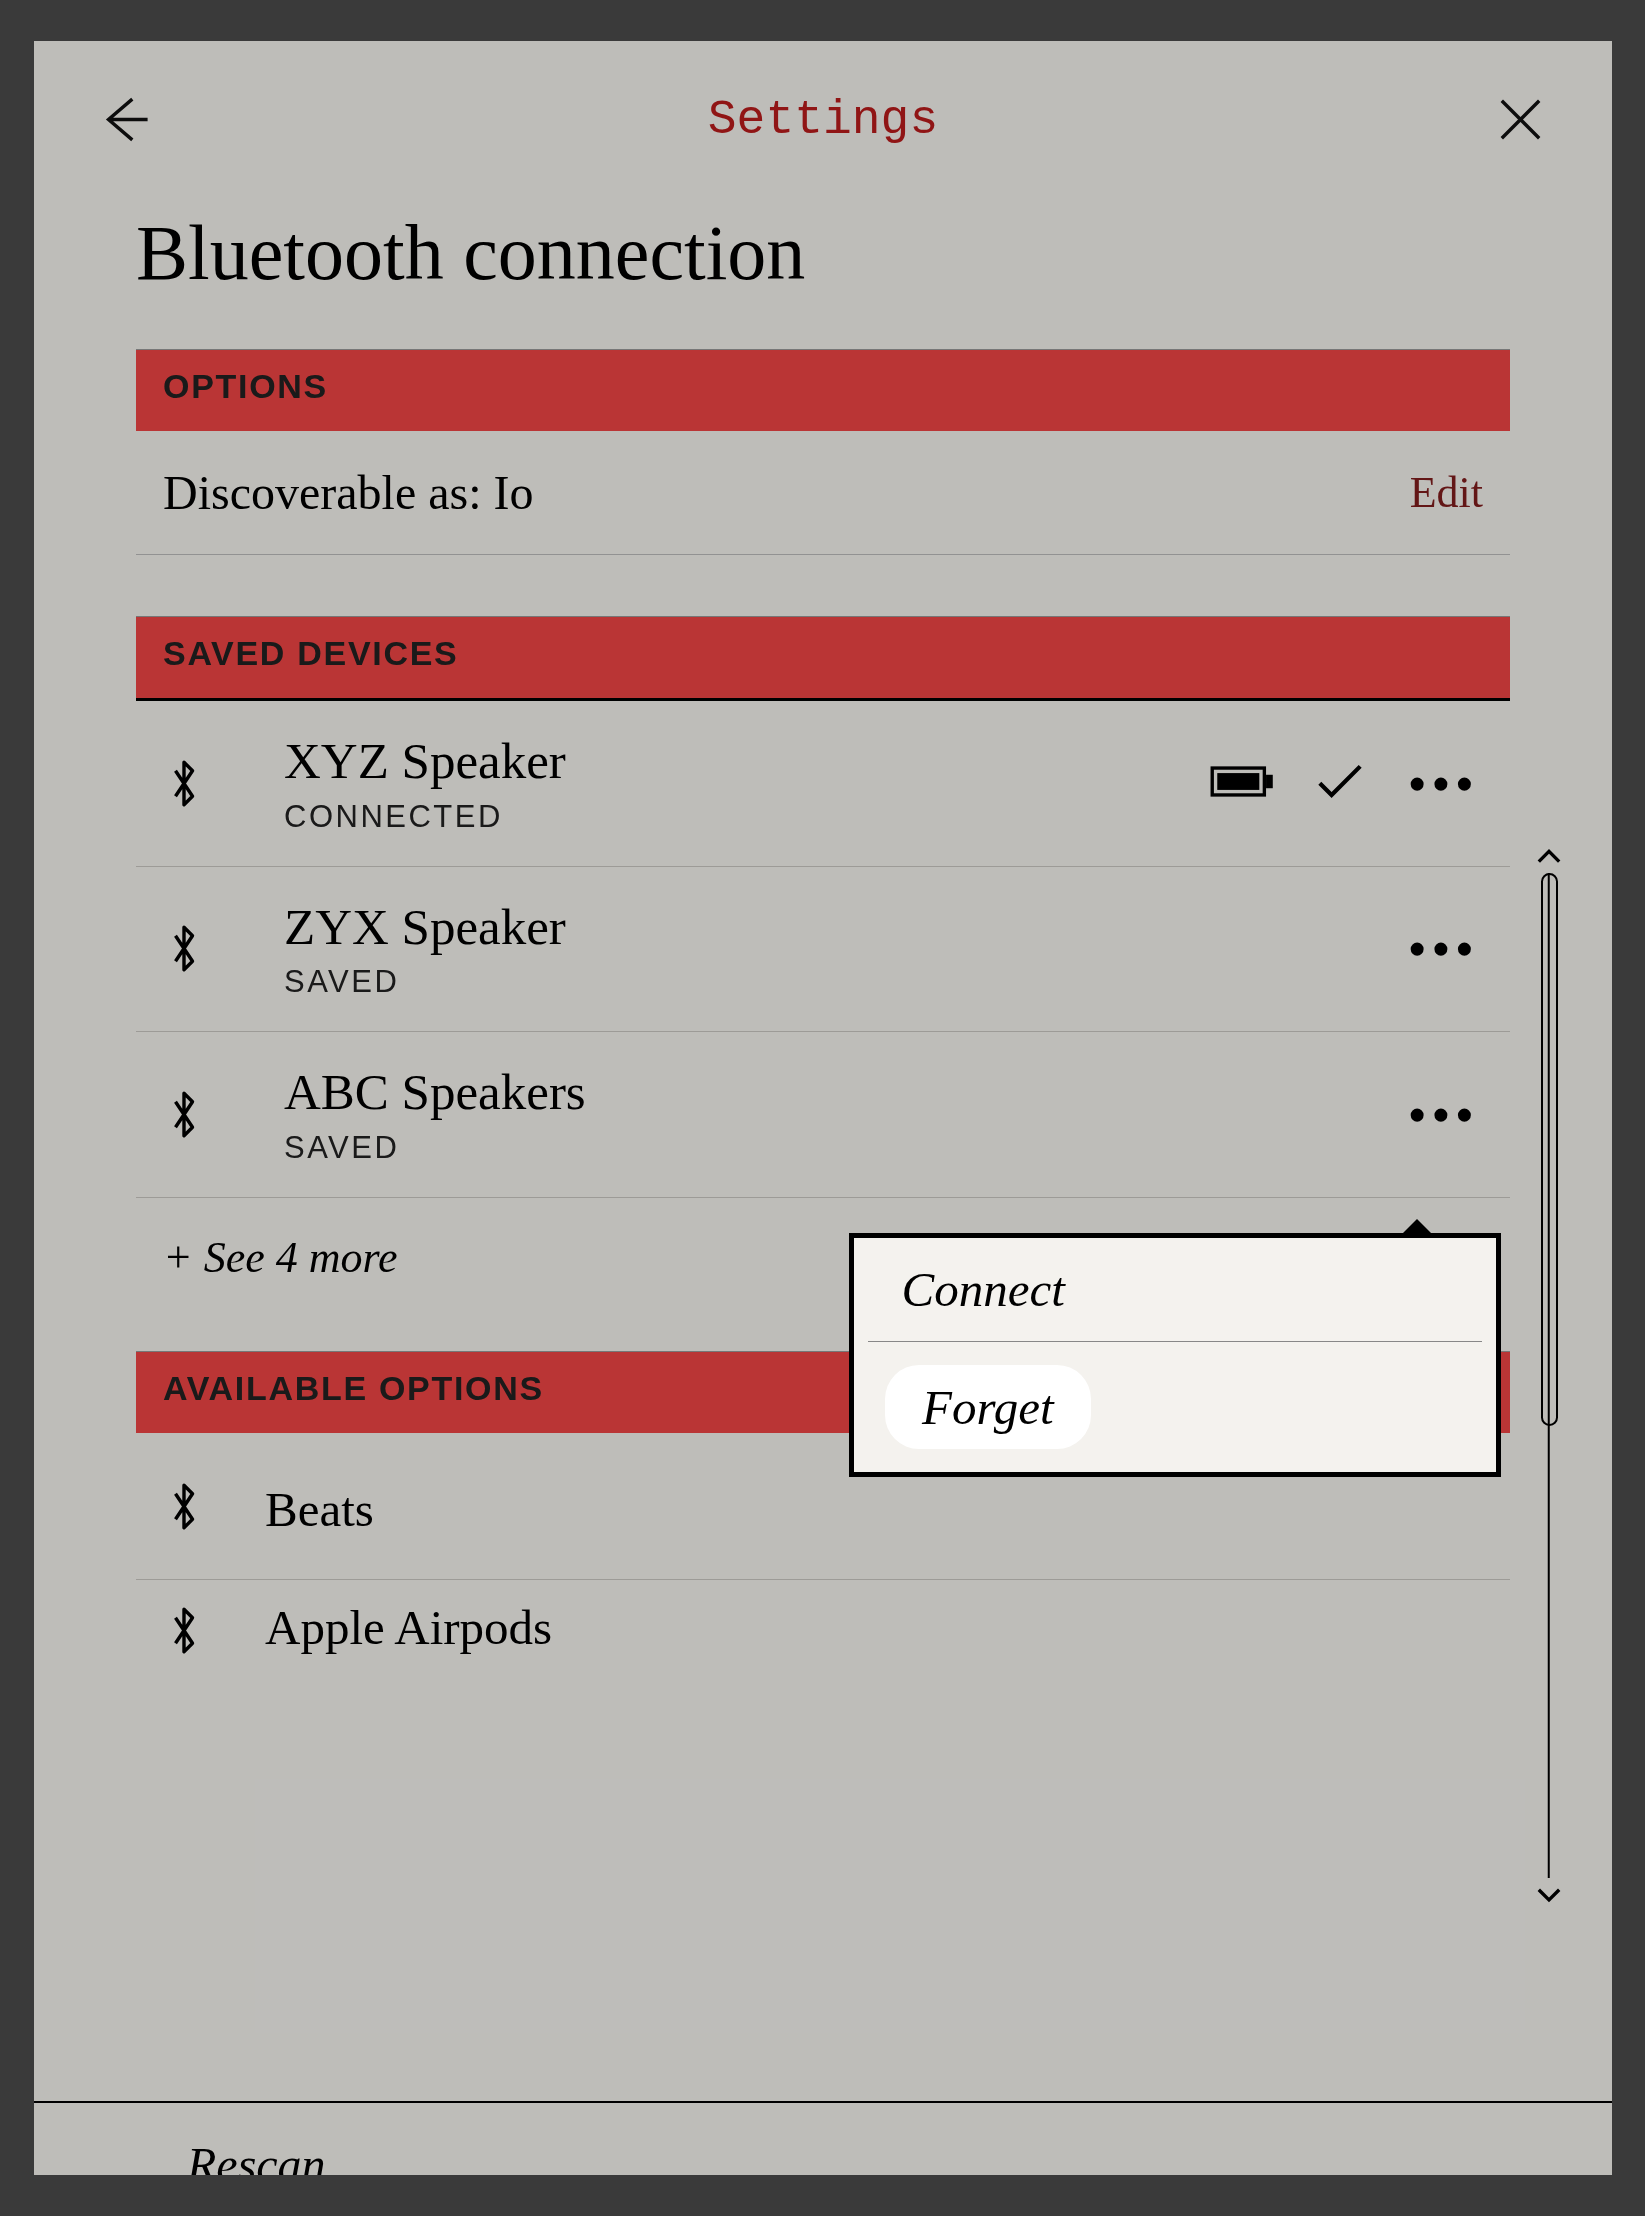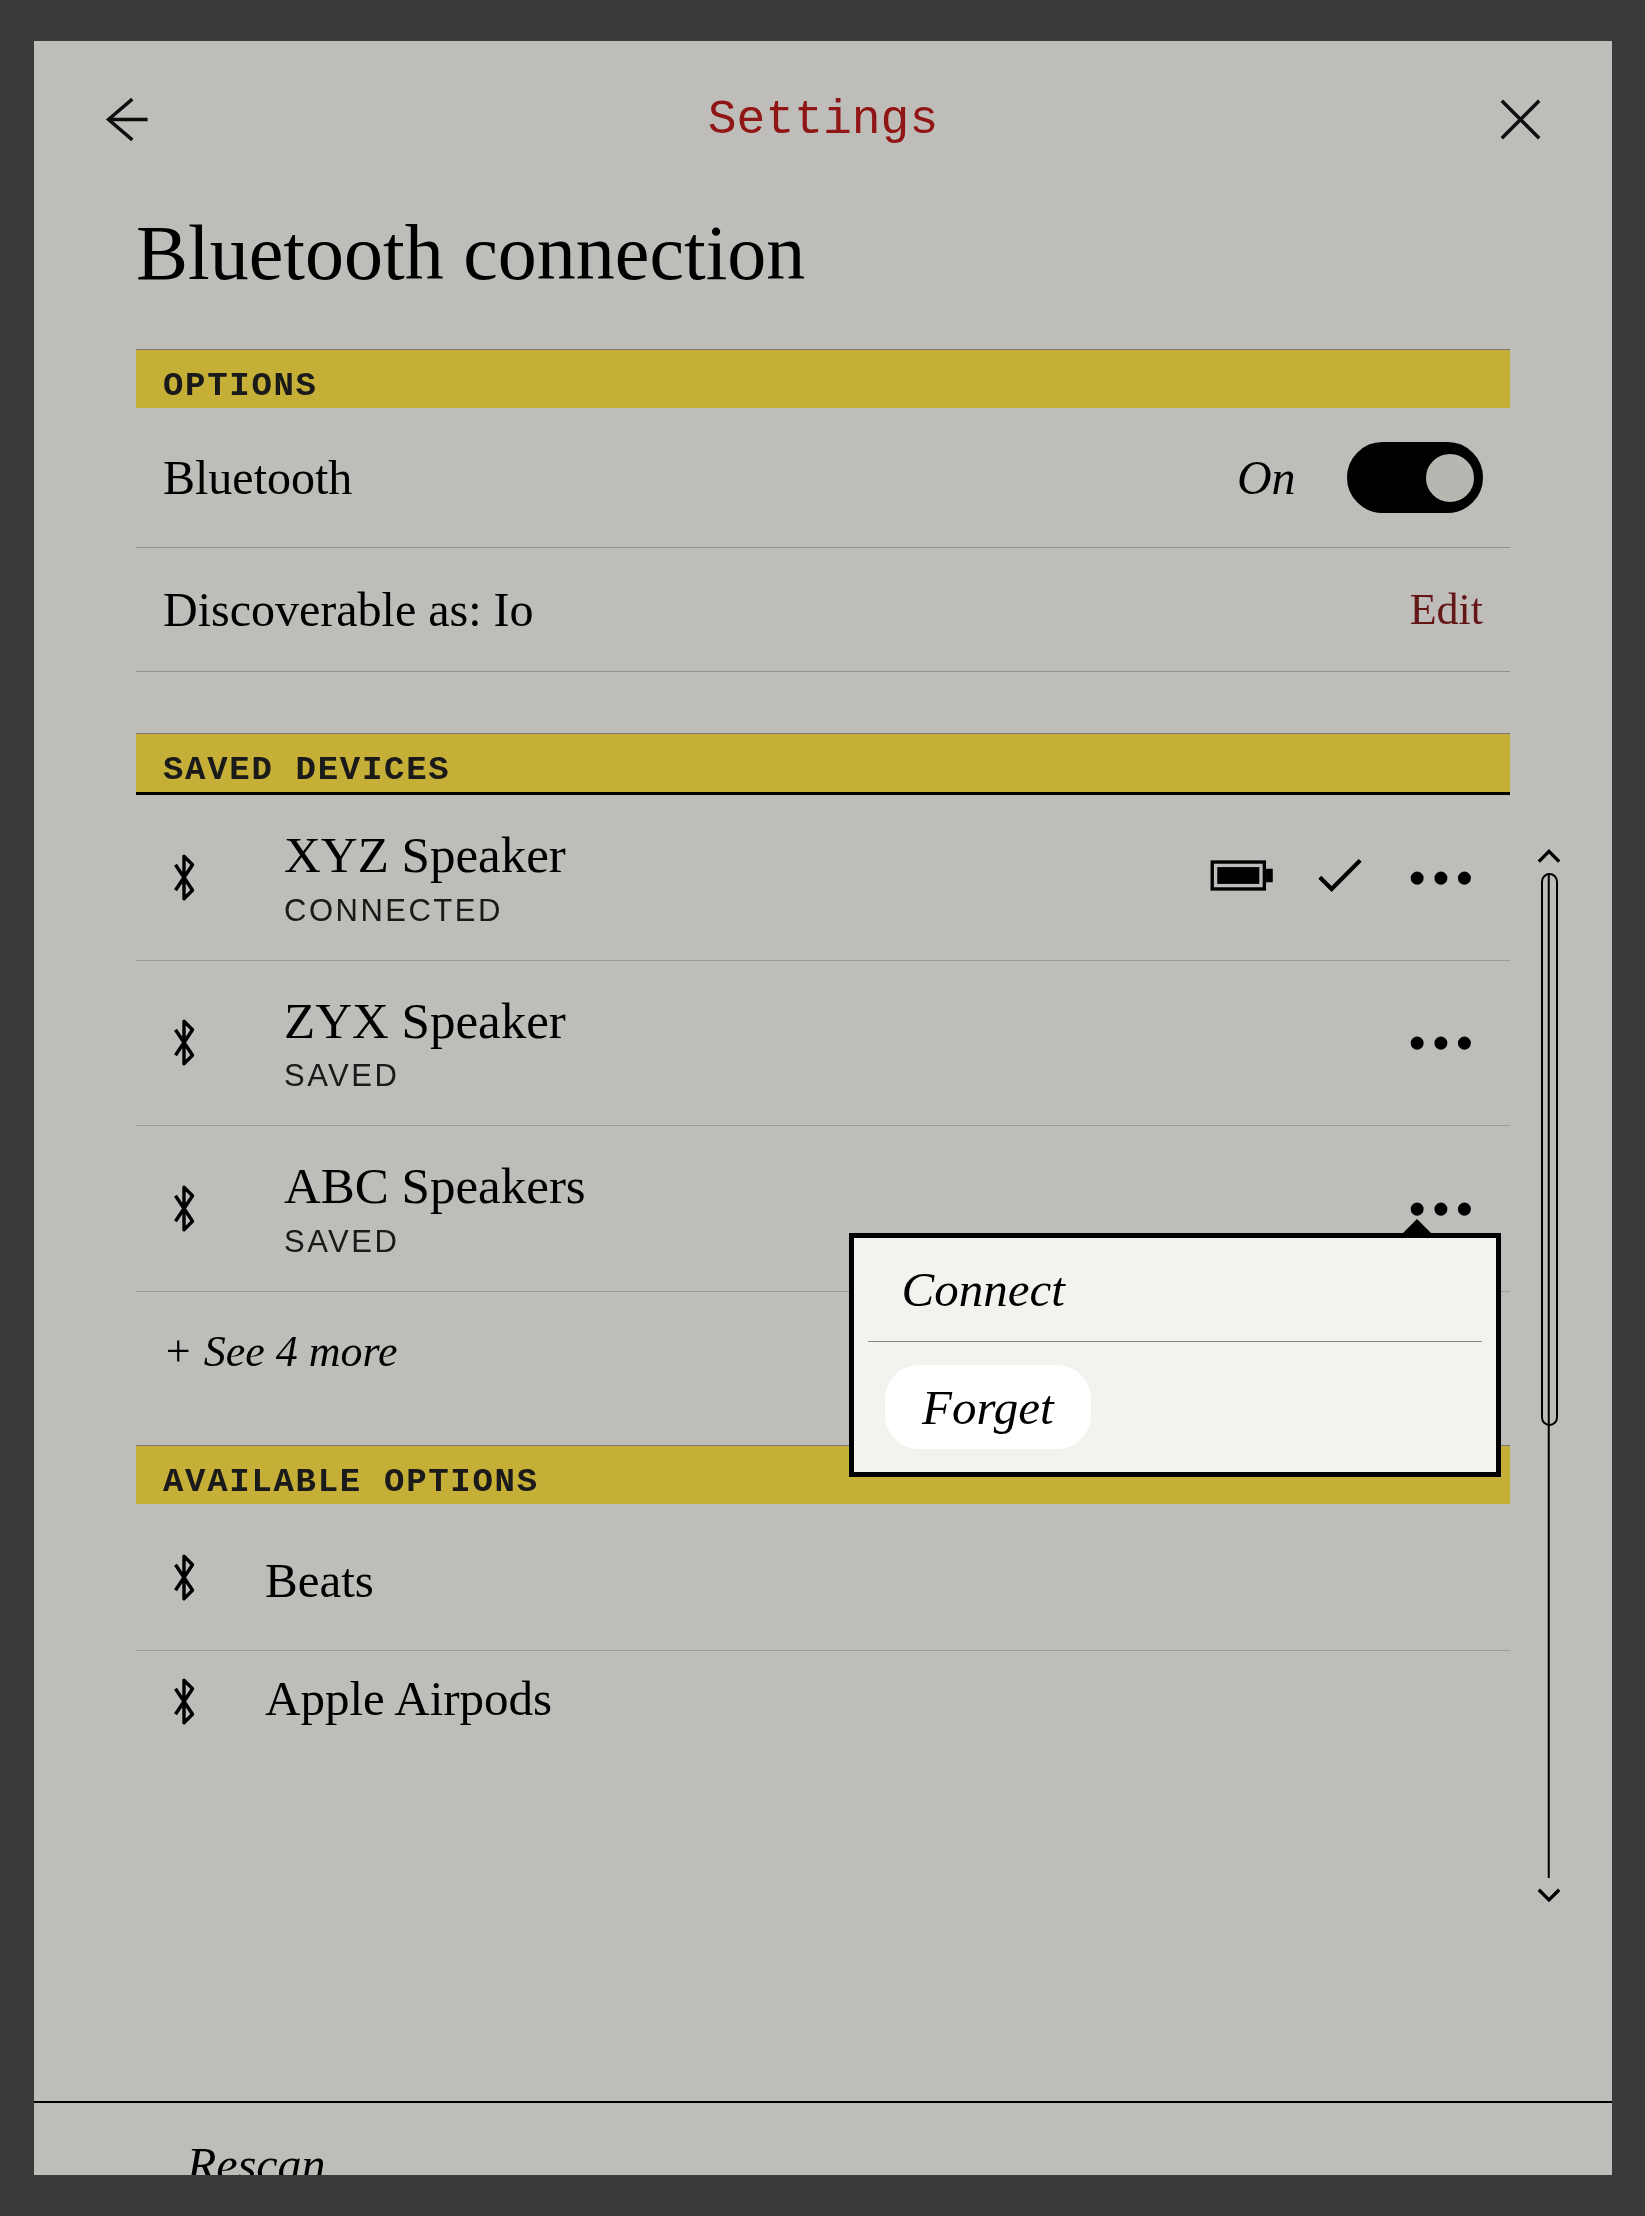--- a/index.html
+++ b/index.html
@@ -60,24 +60,24 @@
     font-size: 78px;
     font-family: Georgia, serif;
     color: #000;
     padding: 34px 102px 51px 102px;
     font-weight: normal;
   }
 
   
   .section-header {
     margin: 0 102px;
-    background: #fde047;
+    background: #ef4444;
     border-top: 1.7px solid #999;
-    padding: 17px 27px 3px 27px;
-    font-family: Liberation Mono, monospace;
+    padding: 17px 27px 25px 27px;
+    font-family: Liberation Sans, sans-serif;
     font-size: 34px;
     font-weight: 600;
     letter-spacing: 1.7px;
     color: #222;
   }
 
   
   .row {
     margin: 0 102px;
     border-bottom: 1.7px solid #bbb;
@@ -268,29 +268,20 @@
         <svg viewBox="0 0 60 60">
             <path d="M8 8 L52 52 M52 8 L8 52"></path>
           </svg>
       </div>
     </div>
 
     <h1 class="page-title">Bluetooth connection</h1>
 
     <div class="section-header">OPTIONS</div>
 
-    <div class="row">
-      <div class="grow">Bluetooth</div>
-      <div class="right-controls">
-        <span class="toggle-label">On</span>
-        <div class="toggle">
-          <div class="knob"></div>
-        </div>
-      </div>
-    </div>
 
     <div class="row">
       <div class="grow">
         <span>Discoverable as: </span><span>Io</span>
       </div>
       <div class="edit-link">Edit</div>
     </div>
 
     <div style="height:61px"></div>
 

